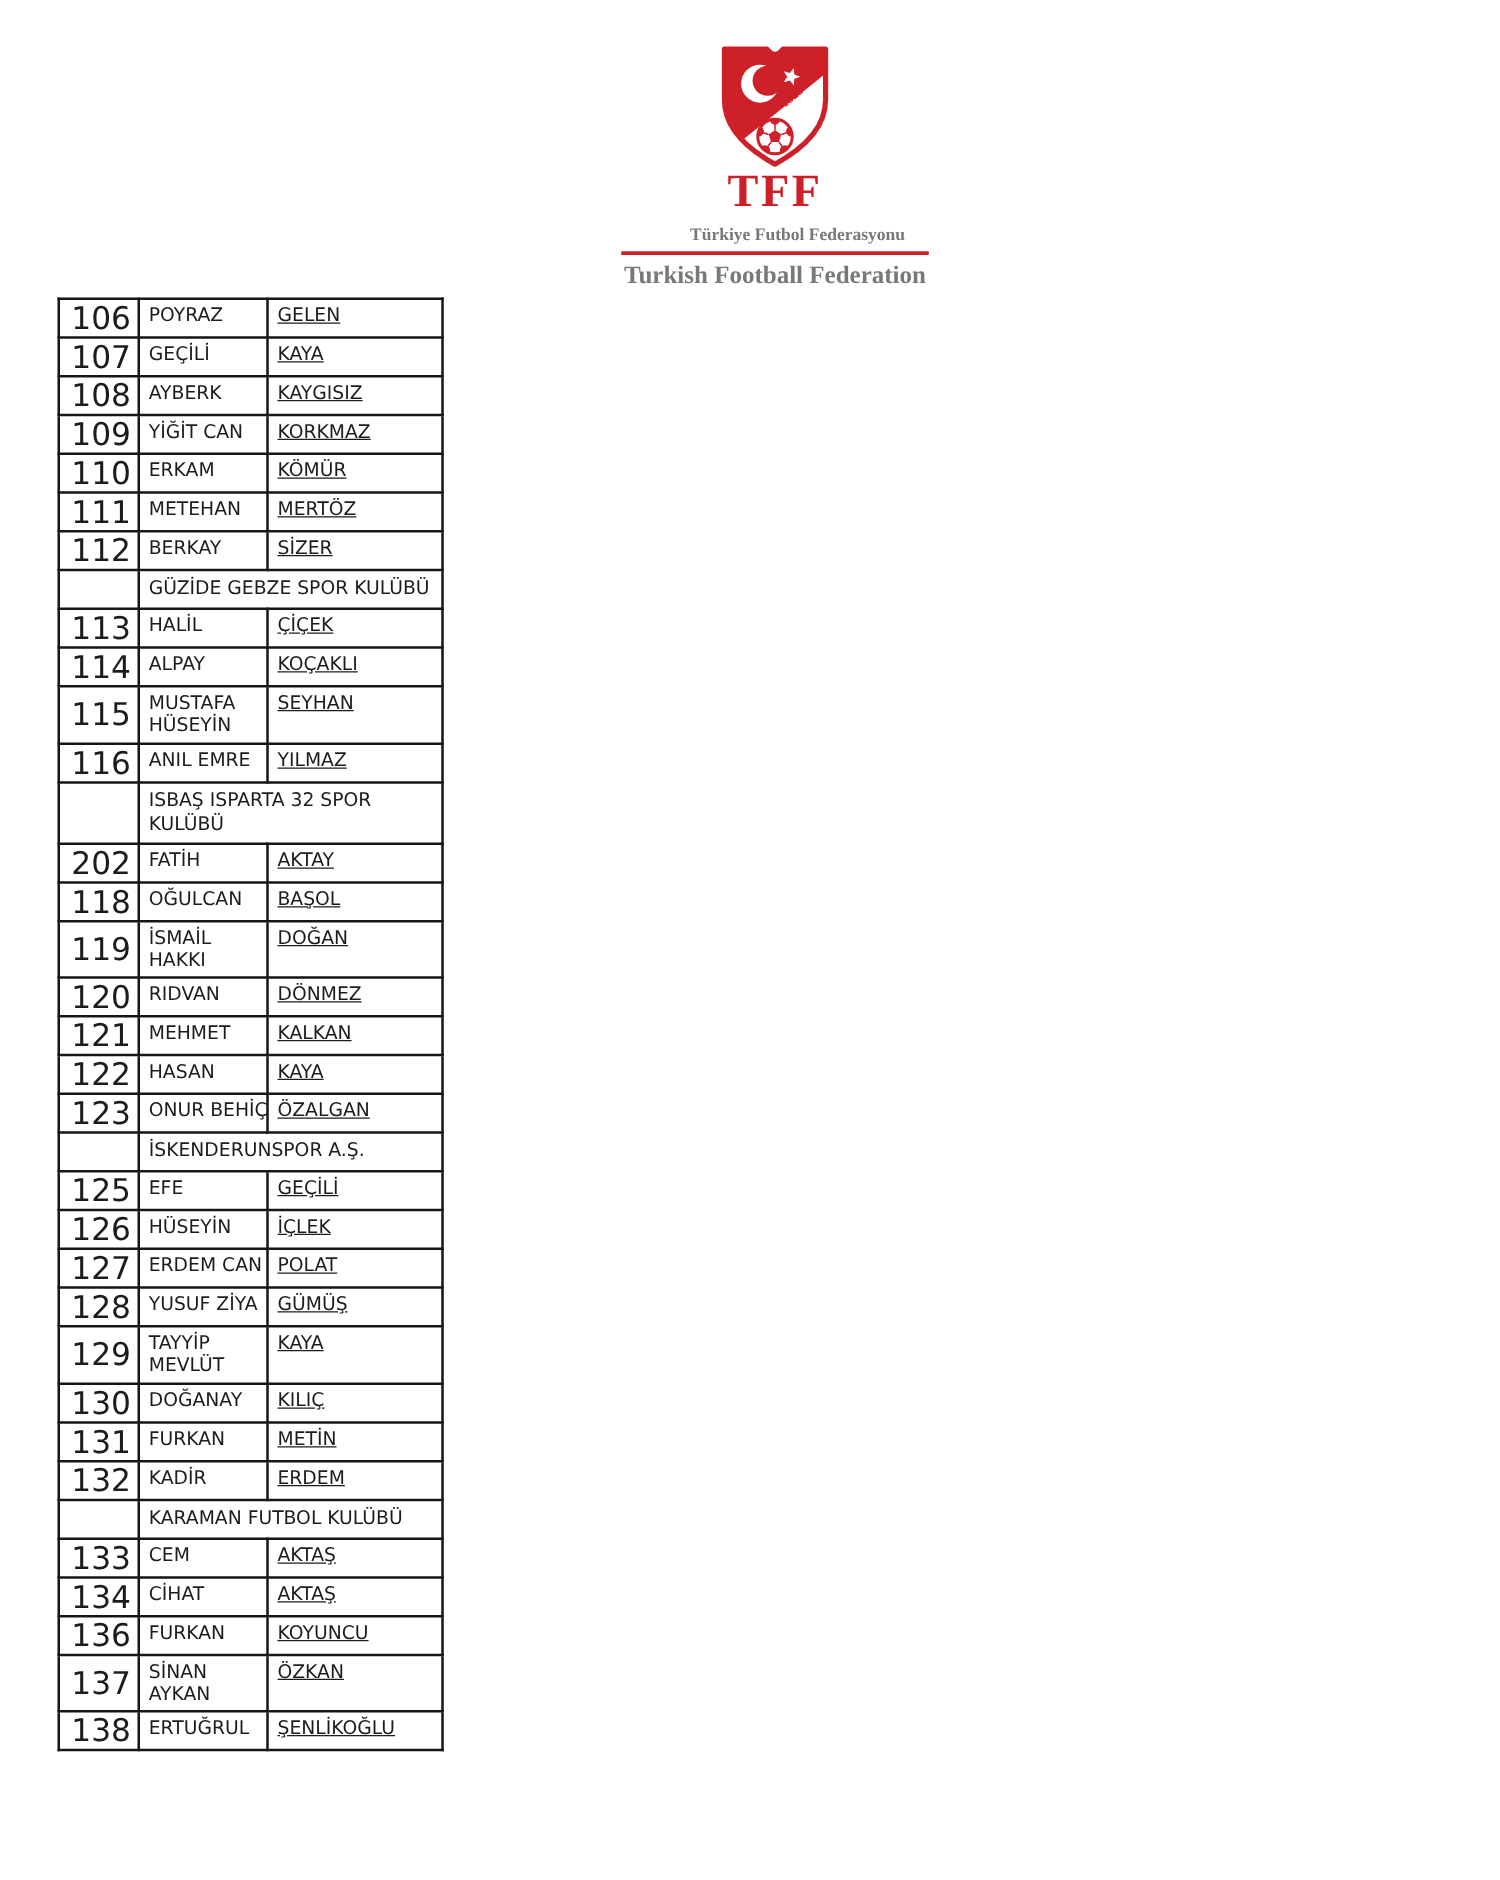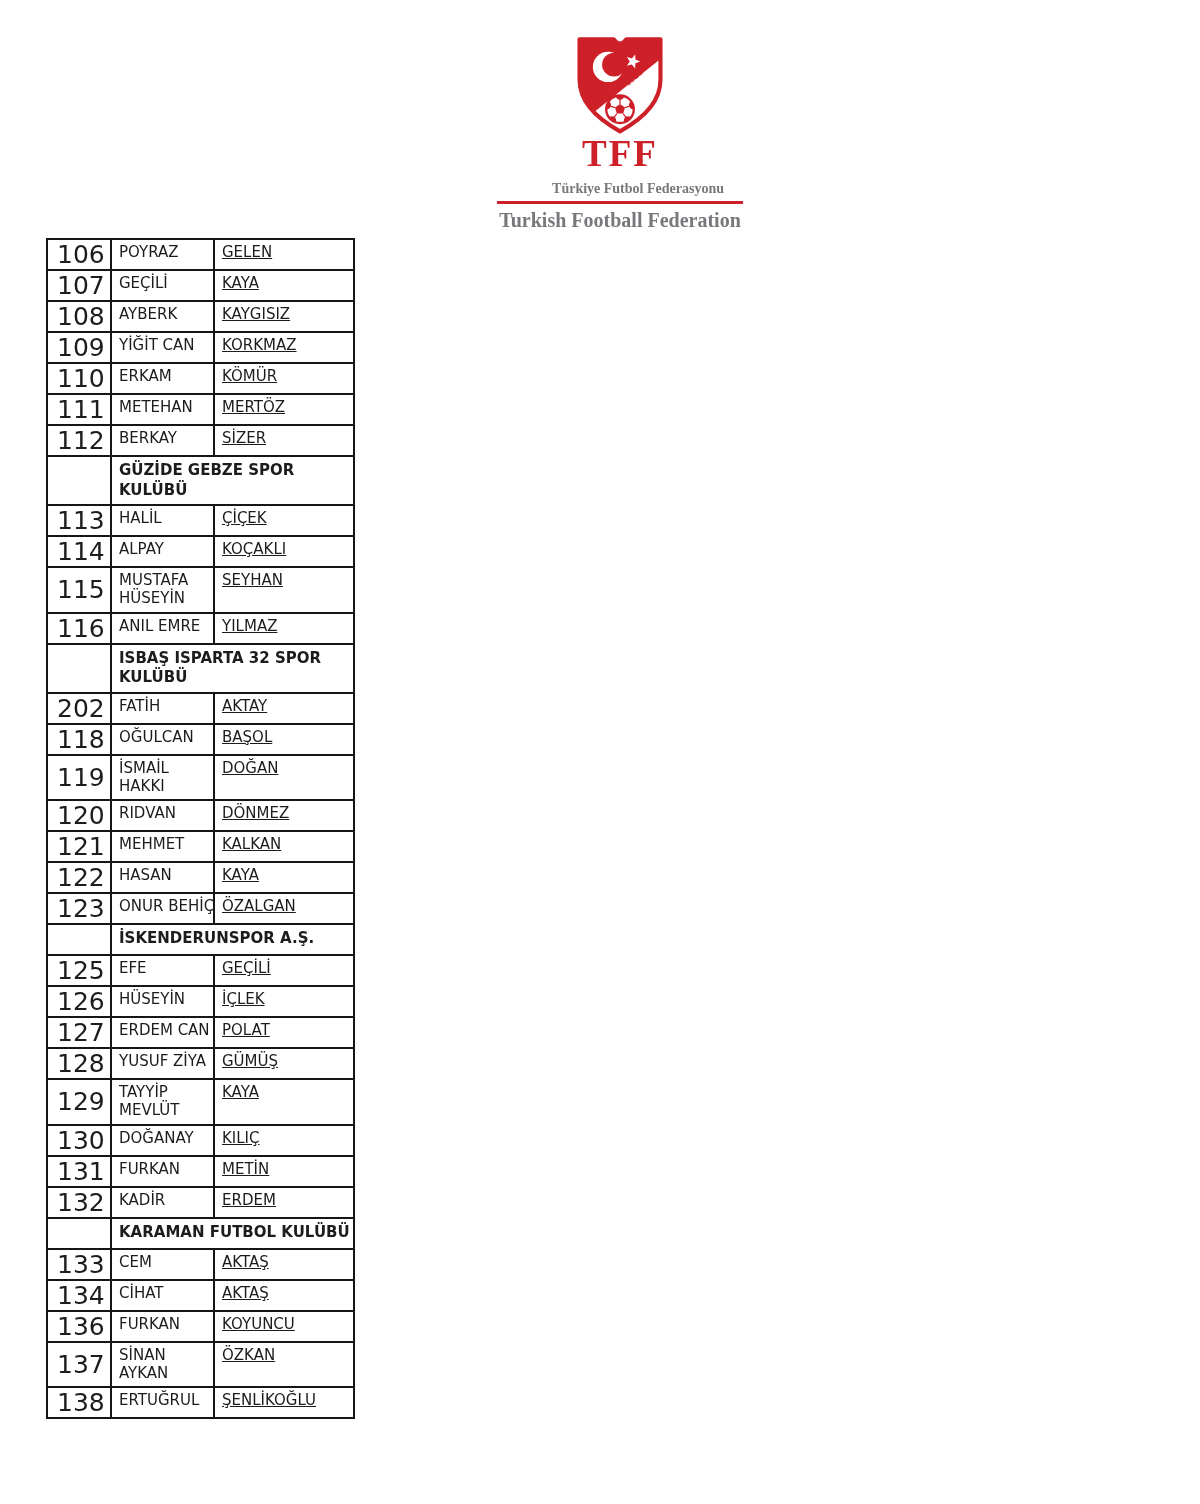--- a/index.html
+++ b/index.html
@@ -56,21 +56,21 @@
     white-space:nowrap;
   }
   .cell-name{
     font-size:15px;line-height:1.22;
     padding:3px 2px 4px 7px;vertical-align:top;
   }
   .cell-first{width:103px;}
   .cell-last{width:140px;text-decoration:underline;}
   .cell-name .nm{white-space:nowrap;}
   .club-cell{
-    font-size:15px;font-weight:bold;line-height:1.3;
+    font-size:15px;font-weight:normal;line-height:1.3;
     padding:4px 2px 4px 7px;vertical-align:top;
   }
 </style>
 </head>
 <body>
 
 <div class="logo-wrap">
   <svg class="crest" viewBox="0 0 100 112" xmlns="http://www.w3.org/2000/svg">
     <defs>
       <clipPath id="shieldClip">

